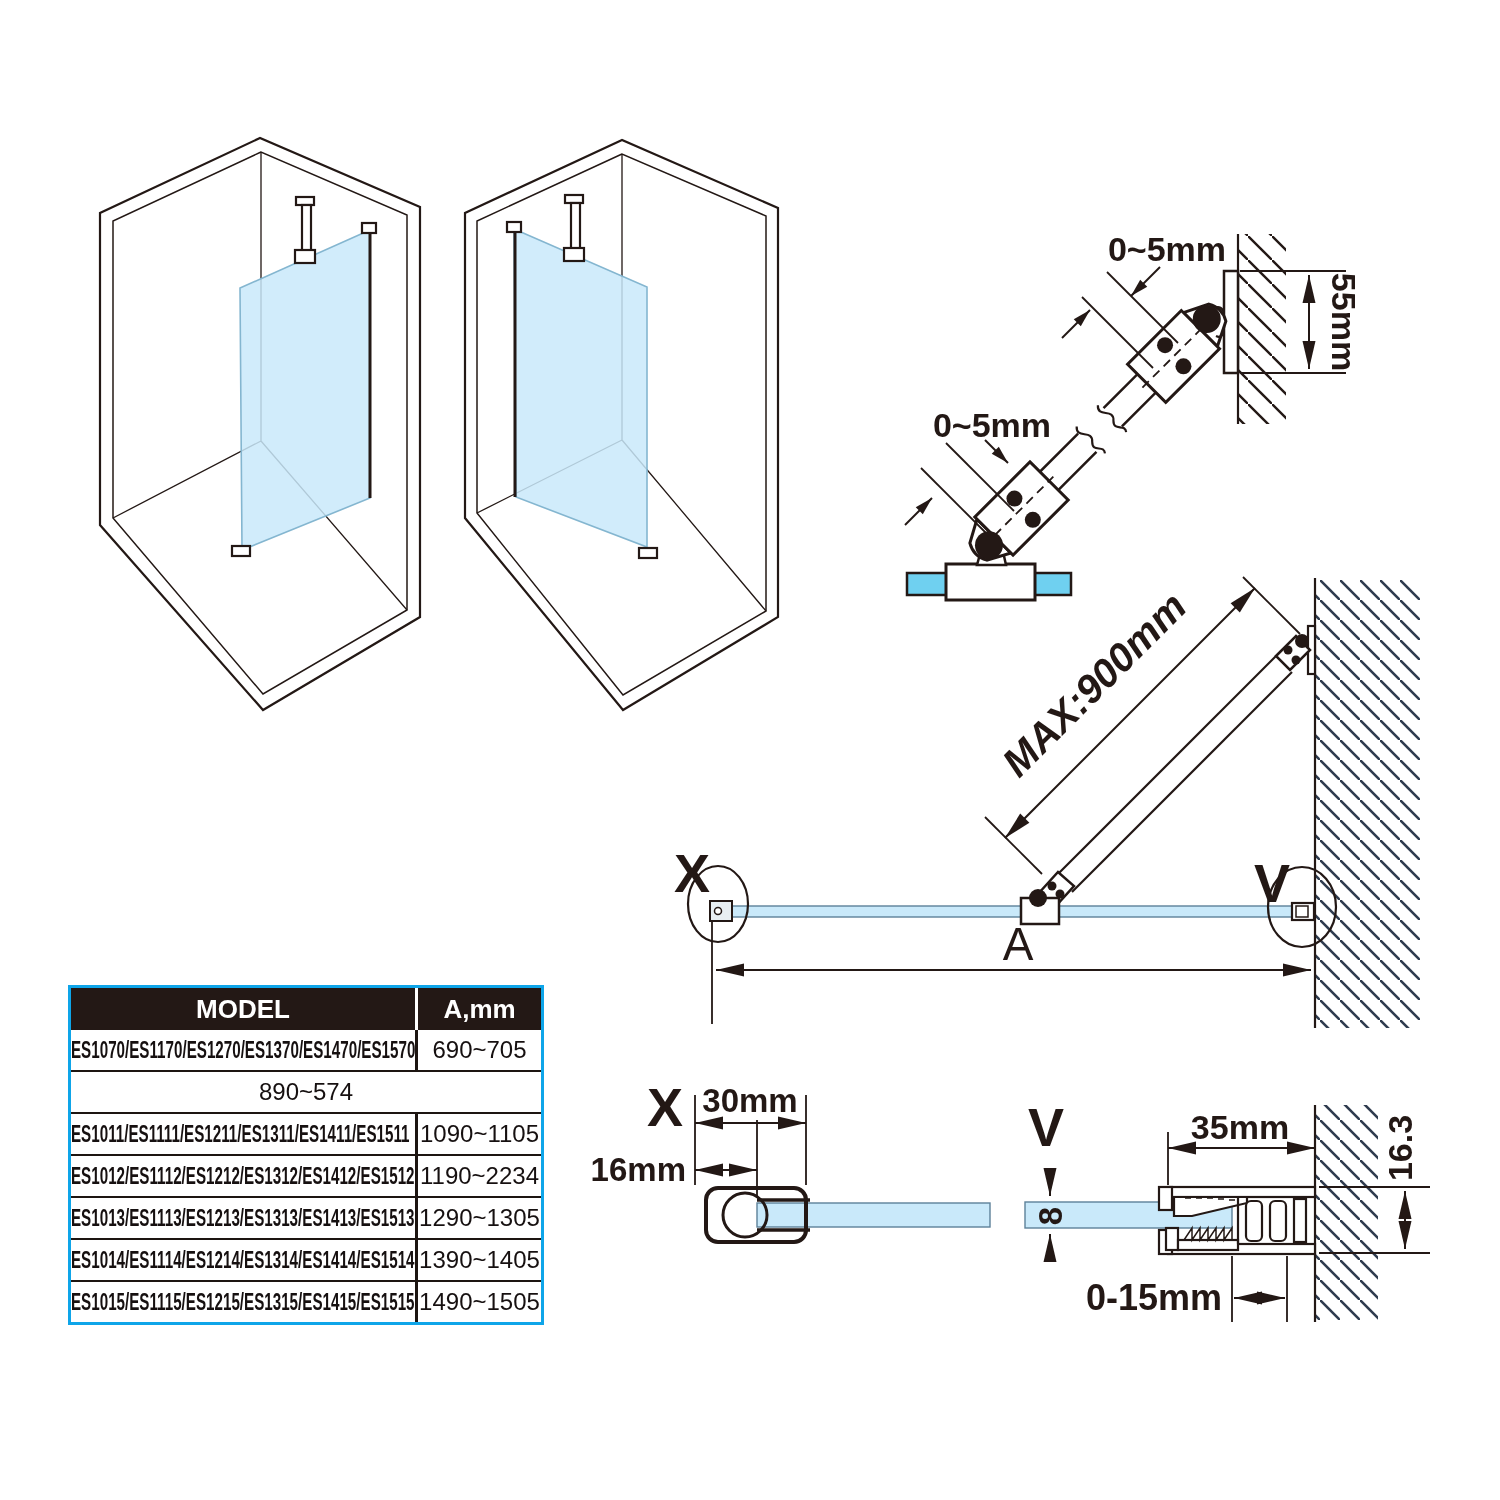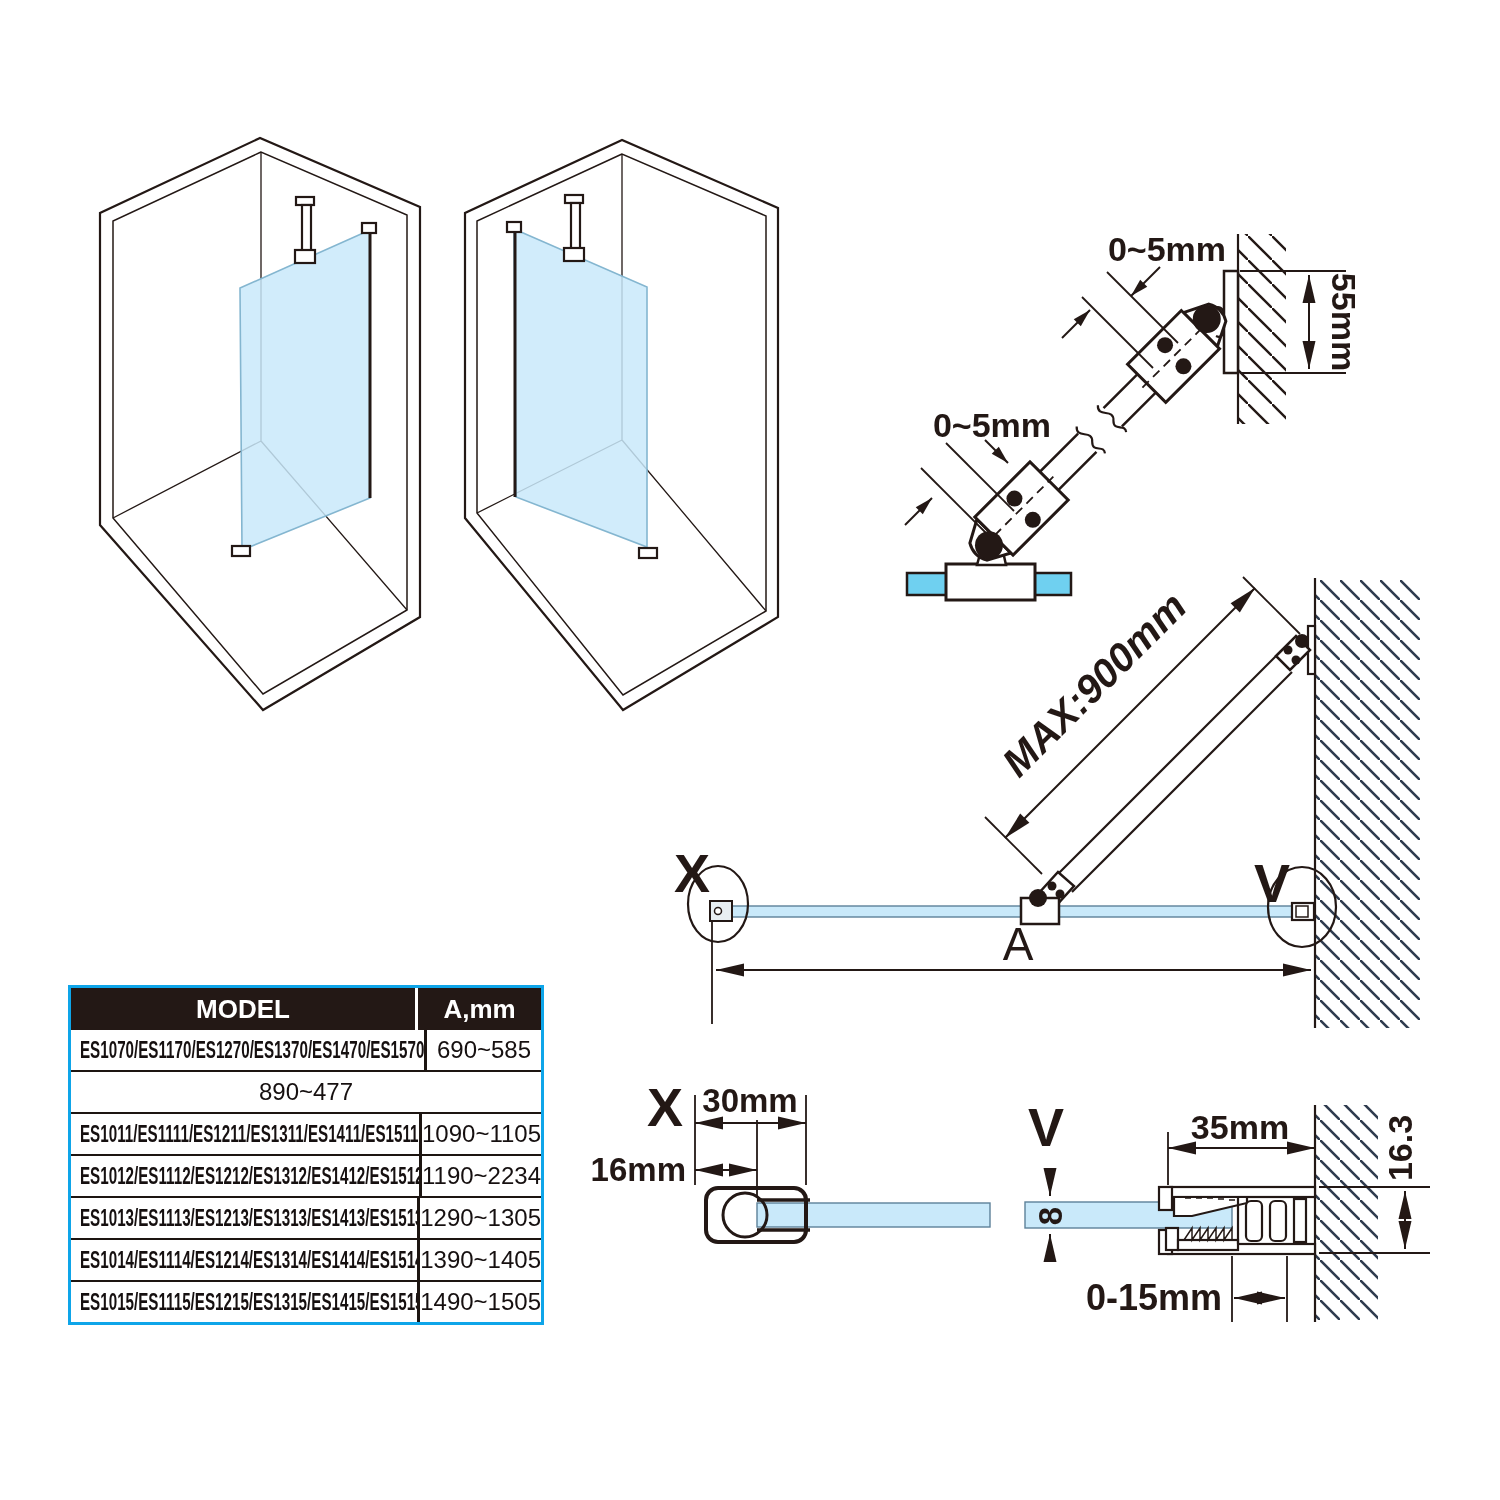--- a/index.html
+++ b/index.html
@@ -31,21 +31,21 @@
   .max{font-size:40px;font-weight:bold;font-style:italic}
   
   #spec-table{position:absolute;left:68px;top:965px;width:476px;border:3px solid #0ea5e9;
               background:#fff;box-sizing:border-box;}
   .thead{display:flex;height:42px;background:#231815;color:#fff;font-weight:bold;font-size:26px;}
   .trow{display:flex;height:40px;border-top:2px solid #1d1511;font-size:23px;color:#161010;}
   .c-model{width:344px;border-right:3px solid #1d1511;display:flex;align-items:center;overflow:hidden;}
   .c-a{flex:1;display:flex;align-items:center;justify-content:center;}
   .thead .c-model{justify-content:center;border-right:3px solid #fff;}
   .thead .c-a{justify-content:center;}
-  .trow .c-model{padding-left:9px;}
+  .trow .c-model{}
   .squeeze{display:inline-block;transform:scaleX(.66);transform-origin:0 50%;white-space:nowrap;
            font-weight:bold;letter-spacing:0;}
   .aval{font-size:24px;}
 </style>
 </head>
 <body>
 
 <div id="page">
 
 <svg id="drawing" width="1500" height="1500" viewBox="0 0 1500 1500">
@@ -250,24 +250,24 @@
 
 <div id="spec-table">
   <div class="thead">
     <div class="c-model">MODEL</div>
     <div class="c-a">A,mm</div>
   </div>
   <div class="trow" style="border-top:none">
     <div class="c-model">
           <span class="squeeze">ES1070/ES1170/ES1270/ES1370/ES1470/ES1570</span>
         </div>
-    <div class="c-a aval">690~585</div>
-  </div>
-  <div class="trow">
-    <div class="c-a aval">890~477</div>
+    <div class="c-a aval">690~705</div>
+  </div>
+  <div class="trow">
+    <div class="c-a aval">890~574</div>
   </div>
   <div class="trow">
     <div class="c-model">
           <span class="squeeze">ES1011/ES1111/ES1211/ES1311/ES1411/ES1511</span>
         </div>
     <div class="c-a aval">1090~1105</div>
   </div>
   <div class="trow">
     <div class="c-model">
           <span class="squeeze">ES1012/ES1112/ES1212/ES1312/ES1412/ES1512</span>

